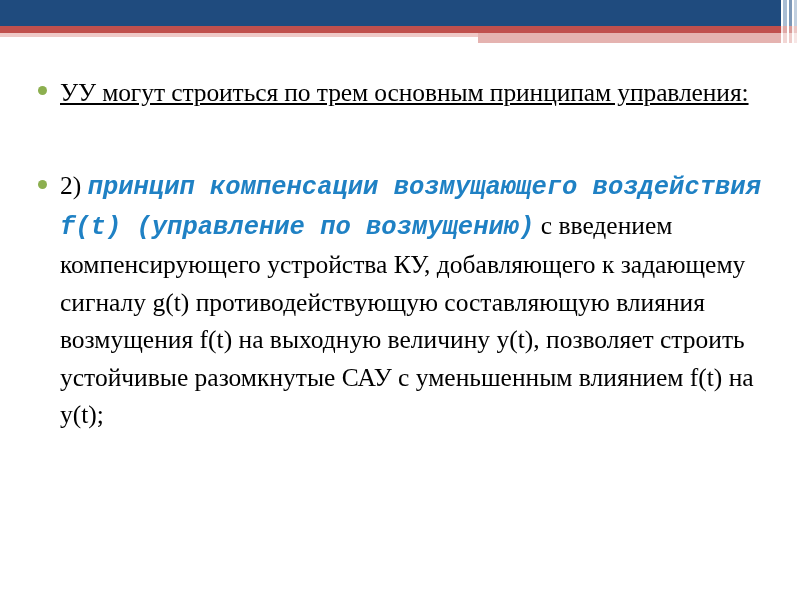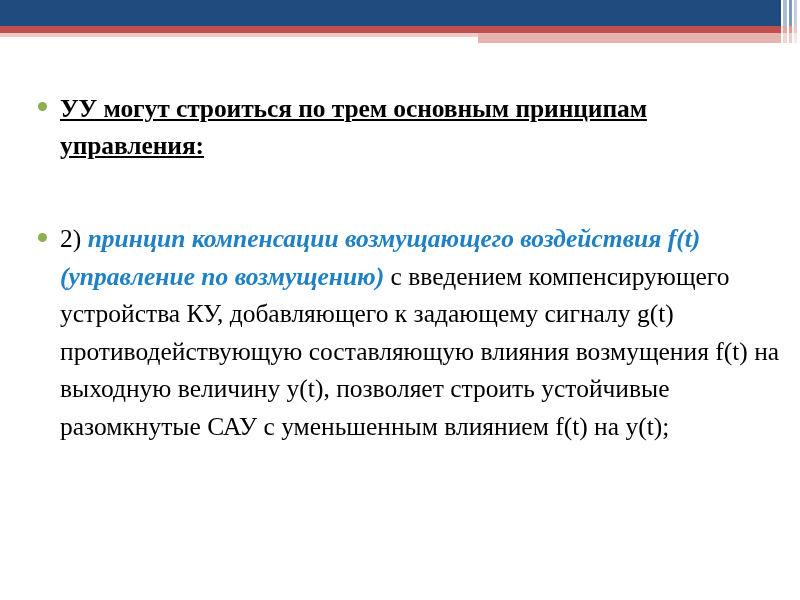--- a/index.html
+++ b/index.html
@@ -109,40 +109,40 @@
   .bullet-dot {
     position: absolute;
     left: 4px;
     top: 13px;
     width: 9px;
     height: 9px;
     border-radius: 50%;
     background: #8CAF4F;
   }
   .para-heading {
-    font-weight: bold;
+    font-weight: normal;
     text-decoration: underline;
     text-underline-offset: 2px;
     letter-spacing: -0.1px;
-    margin-top: 16px;
   }
   .para-heading .bullet-dot { top: 12px; }
 
   .spacer-para {
     height: 56px;
   }
 
   .para-body {
     font-size: 25.5px;
     line-height: 37.5px;
   }
   .emph-blue {
     color: #1F81C4;
     font-weight: bold;
     font-style: italic;
+    font-family: Liberation Mono, monospace;
   }
   .plain-black {
     color: #000000;
     font-weight: normal;
     font-style: normal;
   }
 </style>
 </head>
 <body>
 

